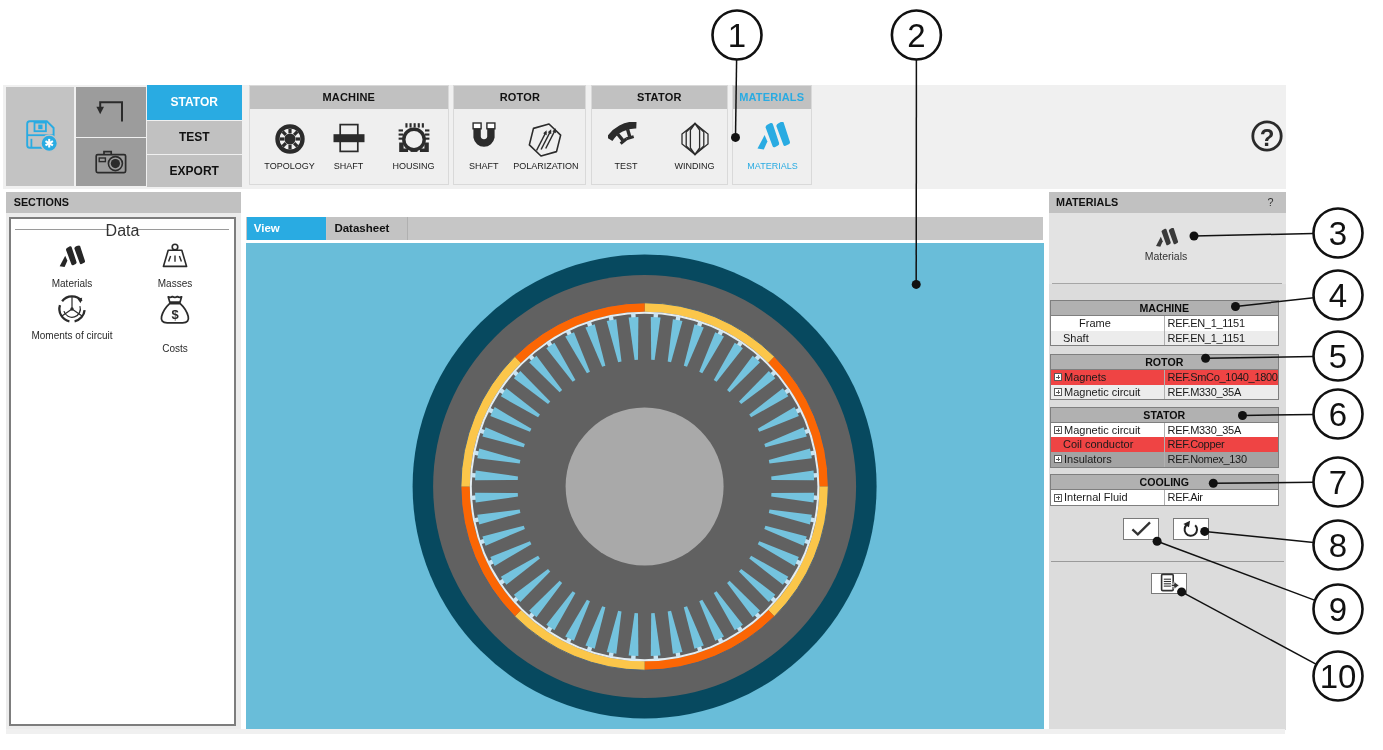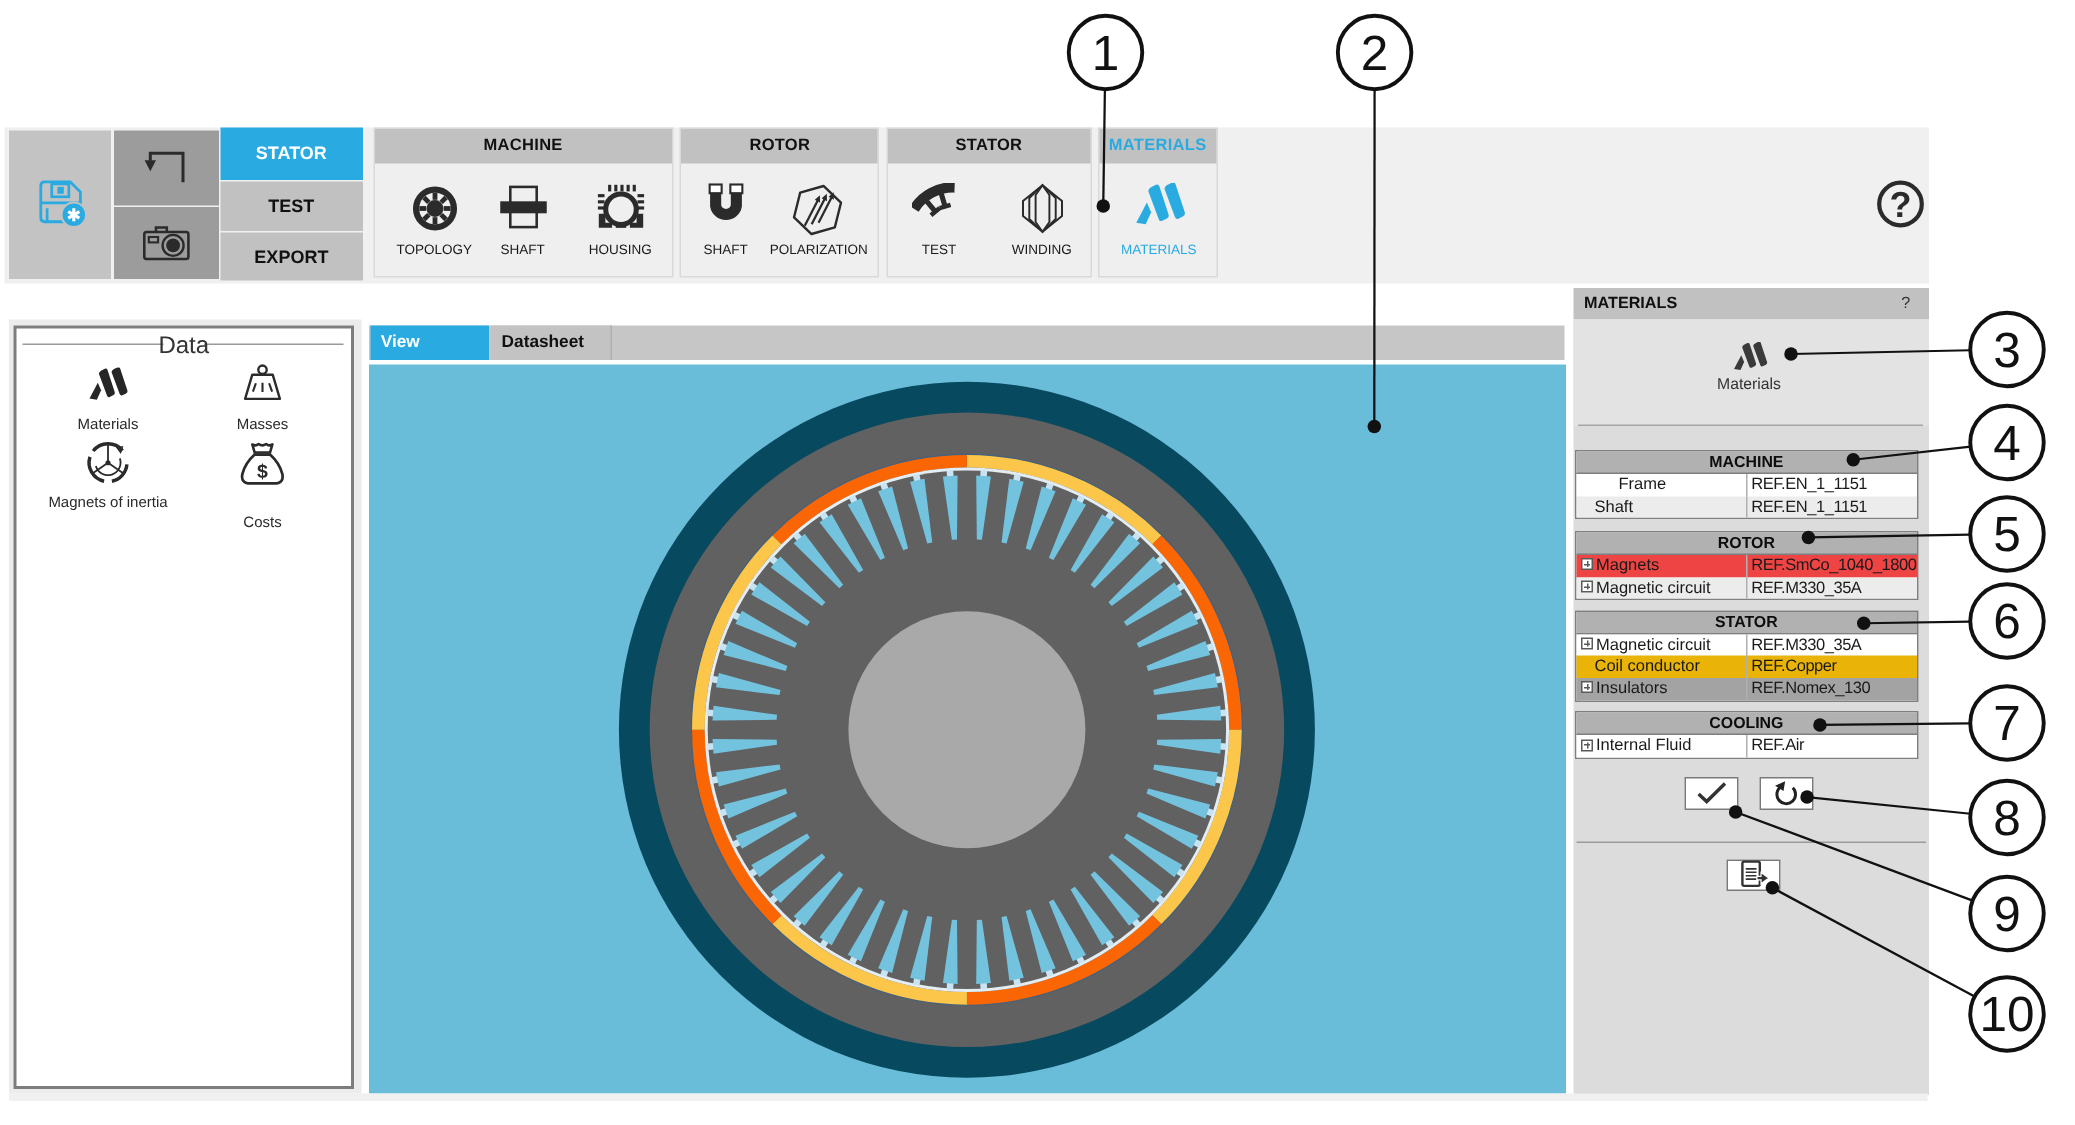--- a/index.html
+++ b/index.html
@@ -181,20 +181,21 @@
             </svg></div>
           <div class="glab" style="color:#29abe2">MATERIALS</div>
         </div>
       </div>
   <div style="position:absolute;right:2px;top:34px"><svg width="34" height="34" viewBox="0 0 34 34" style="">
           <circle cx="17" cy="17" r="14.2" fill="none" stroke="#2b2b2b" stroke-width="2.8"></circle>
           <text x="17" y="18.4" font-size="24" font-weight="bold" fill="#2b2b2b" text-anchor="middle" dominant-baseline="central" font-family="Liberation Sans, sans-serif">?</text>
         </svg></div>
 </div>
 
+<div class="hbar" style="left:5.7px;width:235.7px"><span style="padding-left:8px">SECTIONS</span></div>
 <div class="hbar" style="left:1049px;width:236.5px"><span style="padding-left:7px">MATERIALS</span><span style="position:absolute;right:12px;font-weight:normal;color:#333">?</span></div>
 
 <div class="abs" style="left:5.7px;top:212.7px;width:235.7px;height:516.5px;background:#ececec"></div>
 <div class="abs" style="left:9px;top:216.5px;width:227px;height:509px;background:#fff;border:2px solid #7d7d7d"></div>
 <div class="abs" style="left:15px;top:228.5px;width:94px;height:1px;background:#9a9a9a"></div>
 <div class="abs" style="left:136px;top:228.5px;width:93px;height:1px;background:#9a9a9a"></div>
 <div class="abs" style="left:122.5px;top:222px;transform:translateX(-50%);font-size:16px;color:#333">Data</div>
 <div class="sicon" style="left:72px;top:259px"><svg width="27" height="23" viewBox="0 0 27 23" style="">
         <g transform="scale(0.78)">
           <path d="M1.5,26.5 L8.6,13.0 L11.4,19.5 L7.8,27.5 Z" fill="#262626"></path>
@@ -219,21 +220,21 @@
         </g>
         <g fill="none" stroke="#2b2b2b" stroke-width="1.2">
           <line x1="18" y1="19" x2="18" y2="6.4"></line>
           <line x1="18" y1="19" x2="7.6" y2="26.2"></line>
           <line x1="18" y1="19" x2="28.4" y2="26.2"></line>
           <path d="M25.9,16.1 A8.4,8.4 0 1 1 9.9,21.2"></path>
         </g>
         <path d="M23.2,8.6 L28.2,7.8 L26.6,13.2 Z" fill="#2b2b2b"></path>
         <circle cx="18" cy="19" r="1.7" fill="#2b2b2b"></circle>
       </svg></div>
-    <div class="slab" style="left:72px;top:330px">Magnets of inertia</div>
+    <div class="slab" style="left:72px;top:330px">Moments of circuit</div>
     <div class="sicon" style="left:175px;top:310px"><svg width="32" height="32" viewBox="0 0 32 32" style="">
         <path d="M10.8,10.2 L9.2,4.8 Q11.4,6.2 13.4,4.5 Q15.9,6.3 18.4,4.5 Q20.4,6.2 22.6,4.8 L21.0,10.2 Z" fill="none" stroke="#2b2b2b" stroke-width="1.7" stroke-linejoin="round"></path>
         <path d="M10.6,11.6 Q4.4,17.2 2.6,24.4 Q1.2,30.8 8.2,30.8 H23.6 Q30.6,30.8 29.2,24.4 Q27.4,17.2 21.2,11.6 Z" fill="none" stroke="#2b2b2b" stroke-width="1.8"></path>
         <text x="16" y="22.6" font-size="13" font-weight="bold" fill="#2b2b2b" text-anchor="middle" dominant-baseline="central" font-family="Liberation Sans, sans-serif">$</text>
       </svg></div>
     <div class="slab" style="left:175px;top:343px">Costs</div>
 
 <div class="abs" style="left:246px;top:217px;width:796.5px;height:22.8px;background:#c6c6c6"></div>
 <div class="abs" style="left:246.8px;top:217px;width:79px;height:22.8px;background:#29abe2;color:#fff;font-weight:bold;font-size:11.5px;line-height:22.8px;padding-left:7px">View</div>
 <div class="abs" style="left:327.4px;top:217px;width:80.9px;height:22.8px;background:#c3c3c3;color:#111;font-weight:bold;font-size:11.5px;line-height:22.8px;padding-left:7px;border-right:1px solid #b0b0b0">Datasheet</div>
@@ -480,21 +481,21 @@
         <div class="tc1" style="padding-left:3px"><span style="display:inline-block;width:8px;height:8px;border:1px solid #5a5a5a;background:#fff;position:relative;vertical-align:-0.5px;margin-right:2px"><span style="position:absolute;left:1px;right:1px;top:2.5px;height:1px;background:#5a5a5a"></span><span style="position:absolute;top:1px;bottom:1px;left:2.5px;width:1px;background:#5a5a5a"></span></span>Magnetic circuit</div>
         <div class="tc2">REF.M330_35A</div>
       </div>
     </div>
     <div class="tbl" style="left:1050px;top:406.6px">
       <div class="tblh">STATOR</div>
       <div class="tblr" style="background:#fff">
         <div class="tc1" style="padding-left:3px"><span style="display:inline-block;width:8px;height:8px;border:1px solid #5a5a5a;background:#fff;position:relative;vertical-align:-0.5px;margin-right:2px"><span style="position:absolute;left:1px;right:1px;top:2.5px;height:1px;background:#5a5a5a"></span><span style="position:absolute;top:1px;bottom:1px;left:2.5px;width:1px;background:#5a5a5a"></span></span>Magnetic circuit</div>
         <div class="tc2">REF.M330_35A</div>
       </div>
-      <div class="tblr" style="background:#eab308">
+      <div class="tblr" style="background:#ef4444">
         <div class="tc1" style="padding-left:12px">Coil conductor</div>
         <div class="tc2">REF.Copper</div>
       </div>
       <div class="tblr" style="background:#a3a3a3">
         <div class="tc1" style="padding-left:3px"><span style="display:inline-block;width:8px;height:8px;border:1px solid #5a5a5a;background:#fff;position:relative;vertical-align:-0.5px;margin-right:2px"><span style="position:absolute;left:1px;right:1px;top:2.5px;height:1px;background:#5a5a5a"></span><span style="position:absolute;top:1px;bottom:1px;left:2.5px;width:1px;background:#5a5a5a"></span></span>Insulators</div>
         <div class="tc2">REF.Nomex_130</div>
       </div>
     </div>
     <div class="tbl" style="left:1050px;top:474px">
       <div class="tblh">COOLING</div>

